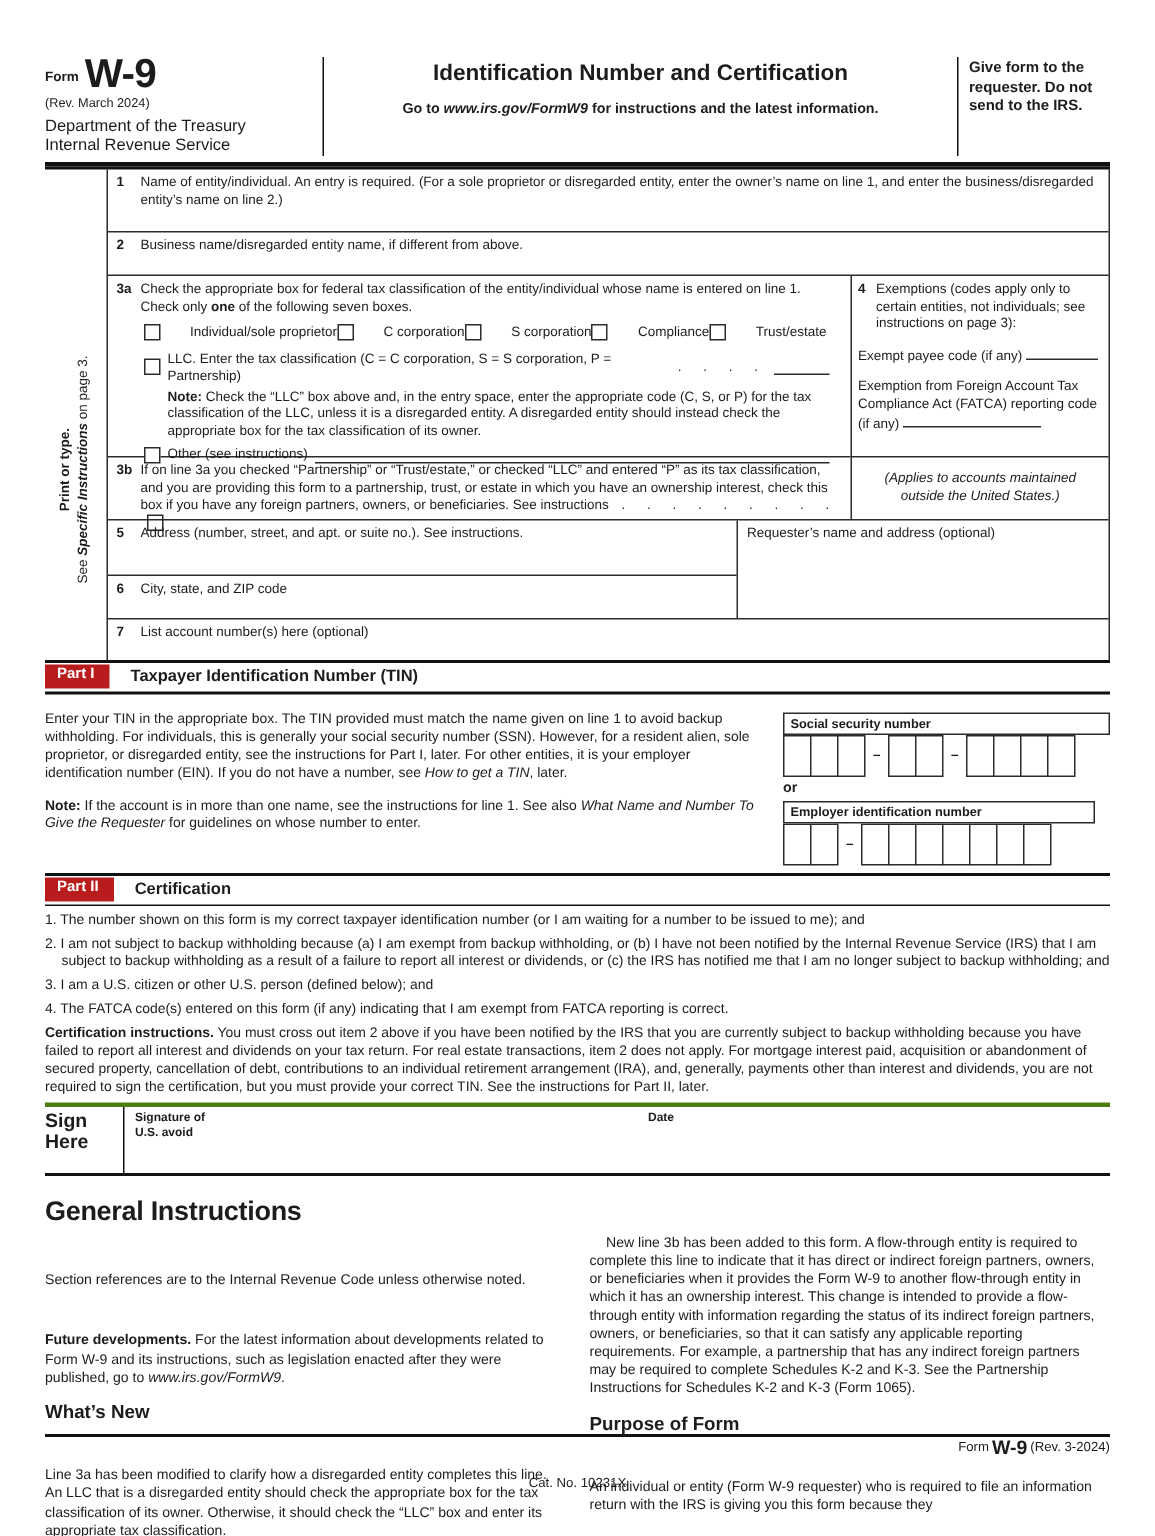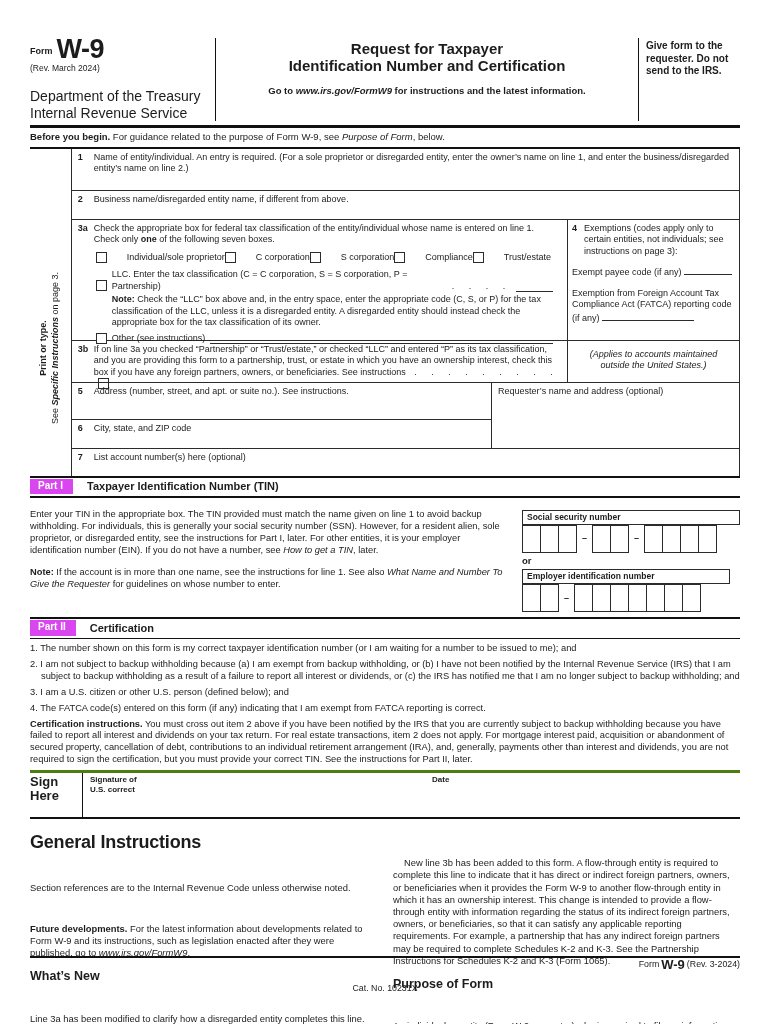--- a/index.html
+++ b/index.html
@@ -18,21 +18,21 @@
   .i { font-style: italic; }
   .b { font-weight: bold; }
 
   
   .hdr { display: flex; border-bottom: 3px solid #111; padding-bottom: 4px; }
   .hdr-left { width: 186px; border-right: 1.5px solid #111; padding-right: 6px; }
   .formw9 { display: flex; align-items: flex-end; gap: 4px; }
   .formw9 .small { font-size: 9px; font-weight: bold; padding-bottom: 3px; }
   .formw9 .big  { font-size: 27px; font-weight: bold; letter-spacing: -0.5px; line-height: 0.85; }
   .hdr-left .rev { font-size: 8.5px; margin-top: 2px; }
-  .hdr-left .dept { font-size: 14px; margin-top: 14px; line-height: 1.2; }
+  .hdr-left .dept { font-size: 11px; margin-top: 4px; line-height: 1.2; }
   .hdr-center { flex: 1; text-align: center; padding: 2px 8px 0 8px; }
   .hdr-center .title { font-size: 15px; font-weight: bold; line-height: 1.15; }
   .hdr-center .goto { font-size: 9.5px; font-weight: bold; margin-top: 10px; }
   .hdr-right { width: 102px; border-left: 1.5px solid #111; padding: 2px 0 0 7px; font-weight: bold; font-size: 10px; line-height: 1.25; }
 
   
   .before { padding: 3px 0 3px 0; font-size: 9.5px; }
 
   
   .form-section { position: relative; border-top: 2px solid #111; display: flex; }
@@ -58,38 +58,38 @@
   .r56wrap { display: flex; border-bottom: 1px solid #2b2b2b; }
   .r56left { flex: 1; }
   .r5 { height: 37px; border-bottom: 1px solid #2b2b2b; display: flex; }
   .r6 { height: 28px; display: flex; }
   .requester { width: 248px; border-left: 1px solid #2b2b2b; padding: 3px 5px 0 6px; }
   .r7 { height: 27px; }
 
   .cbrow { display: flex; justify-content: space-between; padding: 6px 10px 0 2px; }
   .cbitem { display: flex; align-items: center; gap: 20px; white-space: nowrap; }
   .cb { width: 11px; height: 11px; border: 1px solid #2b2b2b; background: #fff; flex: none; display: inline-block; }
-  .llcline { display: flex; align-items: flex-end; padding: 6px 8px 0 2px; gap: 5px; }
+  .llcline { display: flex; align-items: center; padding: 6px 8px 0 2px; gap: 5px; }
   .llcline .cb { margin-bottom: 1px; }
   .dots { letter-spacing: 6px; white-space: nowrap; }
   .blank { display: inline-block; border-bottom: 1px solid #2b2b2b; height: 10px; }
   .note3a { padding: 2px 8px 0 18px; }
   .otherline { display: flex; align-items: flex-end; padding: 4px 8px 0 2px; gap: 5px; }
   .otherline .blank { flex: 1; }
 
   .cb-inline { display: inline-block; width: 11px; height: 11px; border: 1px solid #2b2b2b; vertical-align: -2px; margin-left: 4px; }
 
   .col4head { display: flex; }
   .col4head .n { font-weight: bold; width: 12px; flex: none; }
   .exline { margin-top: 8px; }
   .fatca { margin-top: 9px; }
 
   
   .part-row { border-bottom: 2px solid #111; display: flex; align-items: center; padding: 1px 0 2px 0; }
-  .part-badge { background: #d946ef; color: #fff; font-weight: bold; font-size: 10px; padding: 1px 10px 2px 8px; }
+  .part-badge { background: #b91c1c; color: #fff; font-weight: bold; font-size: 10px; padding: 1px 10px 2px 8px; }
   .part-title { font-weight: bold; font-size: 11px; margin-left: 14px; }
 
   
   .p1body { display: flex; padding: 11px 0 5px 0; border-bottom: 2px solid #111; }
   .p1text { flex: 1; padding-right: 14px; font-size: 9.3px; }
   .p1text p { margin-bottom: 10px; }
   .tincol { width: 218px; flex: none; padding-top: 1px; }
   .tin-label { border: 1px solid #2b2b2b; font-weight: bold; font-size: 8.5px; padding: 1px 4px; }
   .tin-label.ein { width: 208px; }
   .boxrow { display: flex; align-items: center; margin-top: 0; }
@@ -135,33 +135,29 @@
         <span class="big">W-9</span>
       </div>
       <div class="rev">(Rev. March 2024)</div>
       <div class="dept">
         <div>Department of the Treasury</div>
         <div>Internal Revenue Service</div>
       </div>
     </div>
     <div class="hdr-center">
       <div class="title">
-        <div>Request for Taxpayer</div>
         <div>Identification Number and Certification</div>
       </div>
       <div class="goto">
         <span>Go to </span><span class="i">www.irs.gov/FormW9</span><span> for instructions and the latest information.</span>
       </div>
     </div>
     <div class="hdr-right">Give form to the requester. Do not send to the IRS.</div>
   </div>
 
-  <div class="before">
-    <span class="b">Before you begin.</span><span> For guidance related to the purpose of Form W-9, see </span><span class="i">Purpose of Form</span><span>, below.</span>
-  </div>
 
   <div class="form-section">
     <div class="side-strip">
       <div class="side-rot">
         <div class="b">Print or type.</div>
         <div>
           <span>See </span><span class="b i">Specific Instructions</span><span> on page 3.</span>
         </div>
       </div>
     </div>
@@ -336,21 +332,21 @@
     </p>
   </div>
 
   <div class="signrow">
     <div class="signhere">
       <div>Sign</div>
       <div>Here</div>
     </div>
     <div class="sigcell">
       <div>Signature of</div>
-      <div>U.S. correct</div>
+      <div>U.S. avoid</div>
     </div>
     <div class="datecell">
       <span>Date</span>
     </div>
   </div>
 
   <div class="instr">
     <div class="icol">
       <h1>General Instructions</h1>
       <p>Section references are to the Internal Revenue Code unless otherwise noted.</p>

